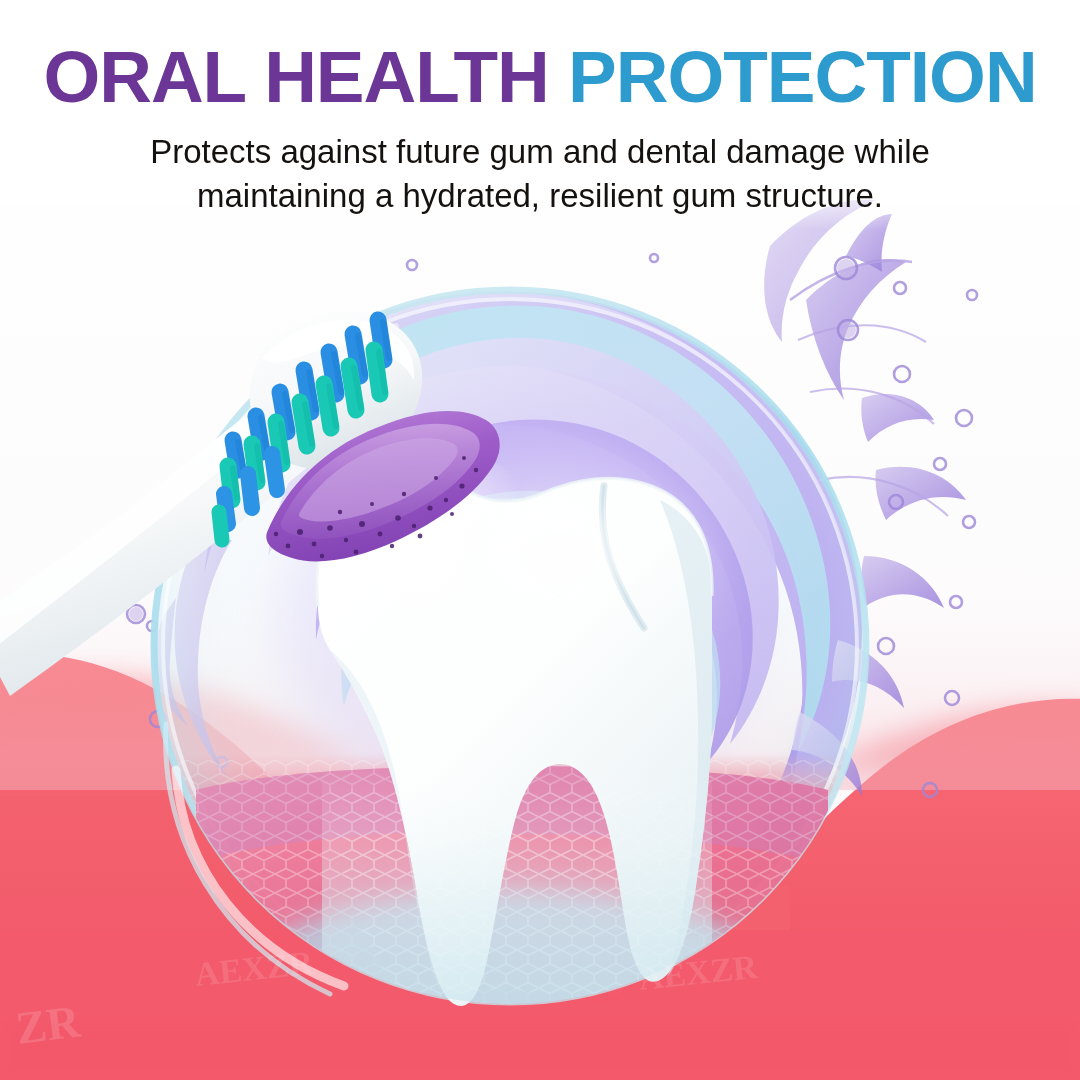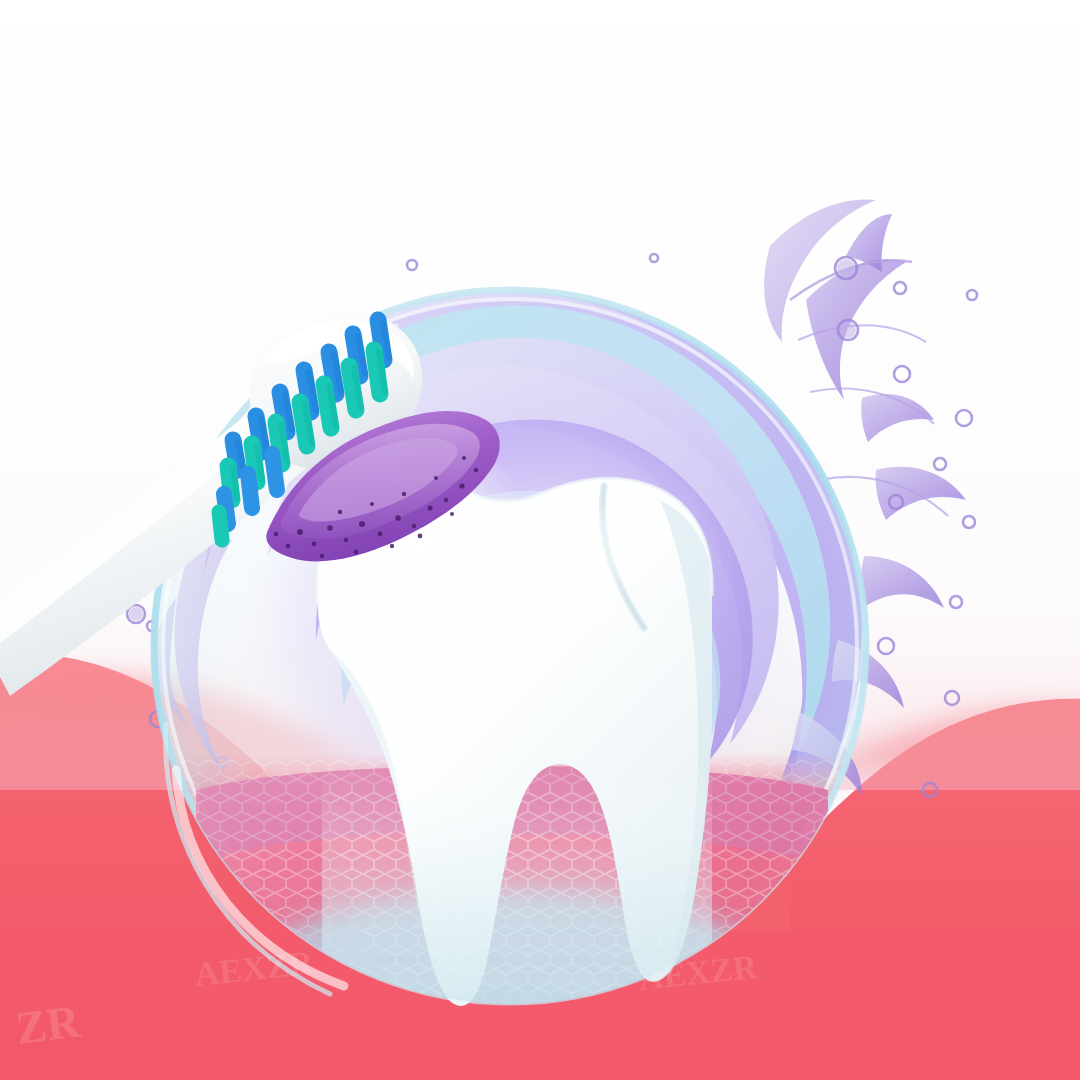--- a/index.html
+++ b/index.html
@@ -488,14 +488,23 @@
 
       <g font-family="Liberation Serif, serif" font-weight="bold">
         <text x="18" y="1044" font-size="46" fill="#ffffff" fill-opacity="0.15" transform="rotate(-7 18 1044)">ZR</text>
         <text x="196" y="986" font-size="34" fill="#ffffff" fill-opacity="0.12" transform="rotate(-6 196 986)">AEXZR</text>
         <text x="640" y="990" font-size="34" fill="#ffffff" fill-opacity="0.12" transform="rotate(-6 640 990)">AEXZR</text>
       </g>
 
     </svg>
   </div>
 
+  <div class="header">
+    <div class="title">
+      <span class="t1">ORAL HEALTH </span><span class="t2">PROTECTION</span>
+    </div>
+    <div class="subtitle">
+      <div>Protects against future gum and dental damage while</div>
+      <div>maintaining a hydrated, resilient gum structure.</div>
+    </div>
+  </div>
 
 </div>
 
 </body></html>

